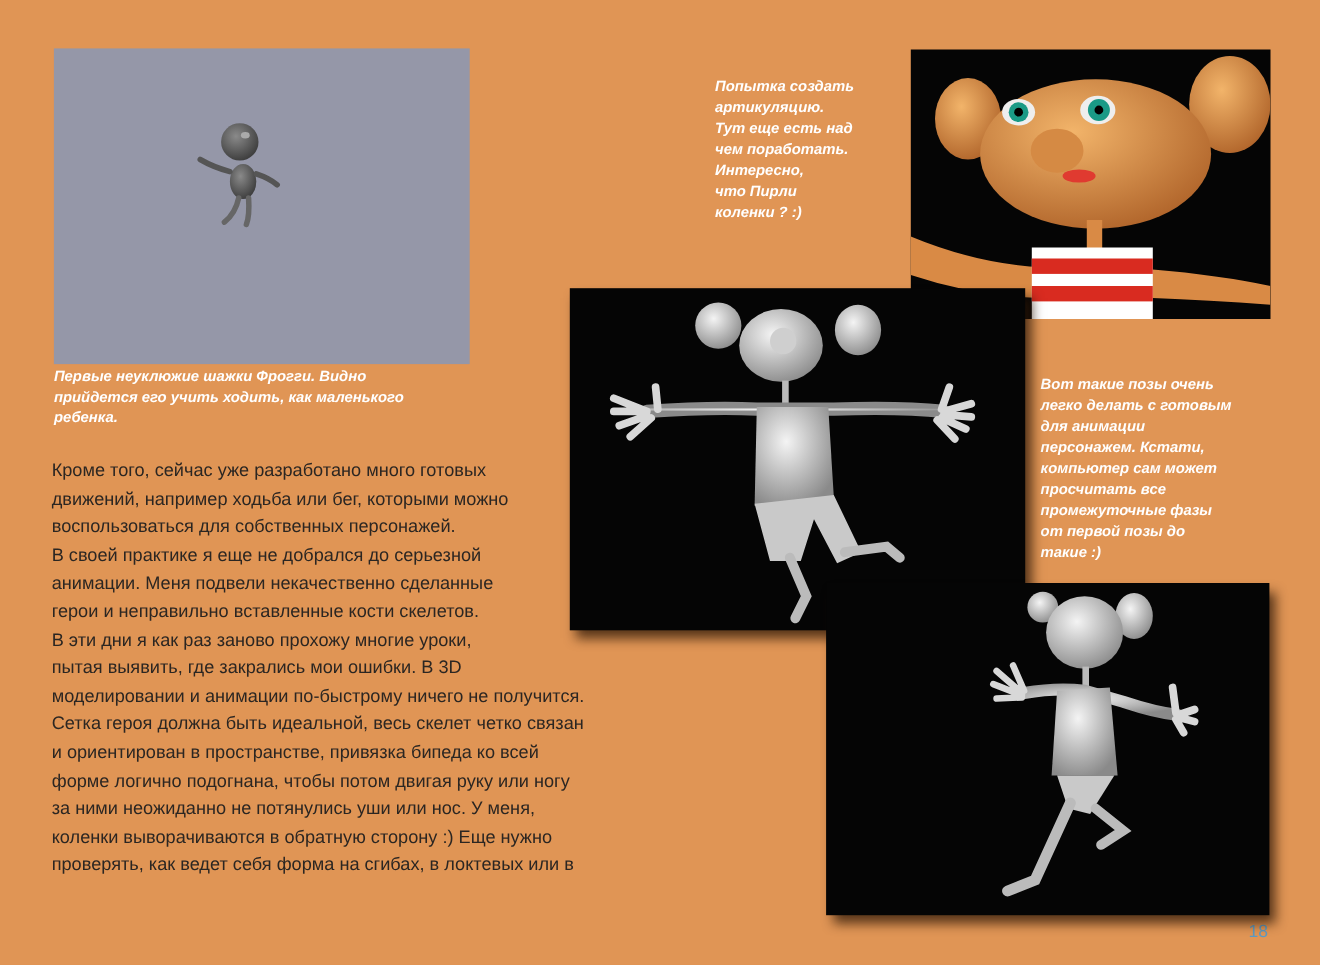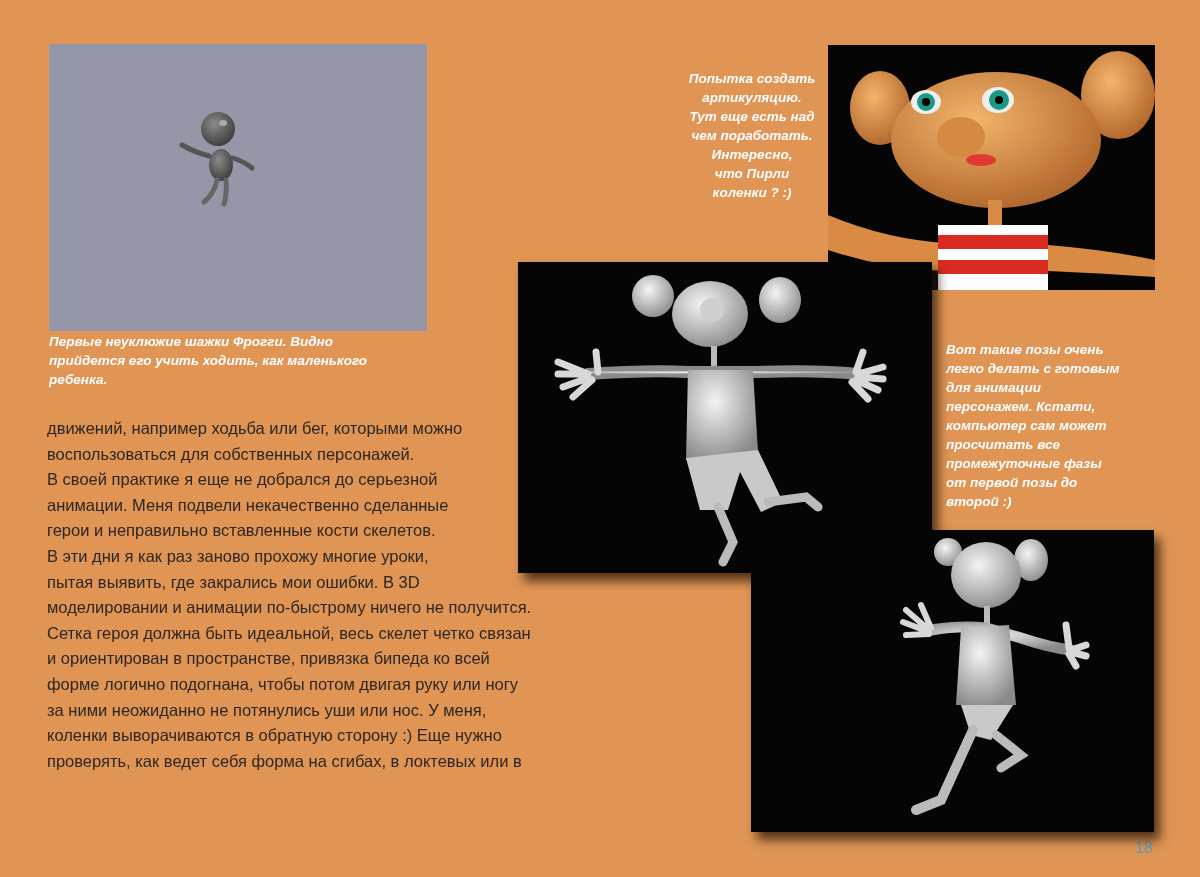--- a/index.html
+++ b/index.html
@@ -15,21 +15,21 @@
   #photo-1 { left:49px; top:44px; width:378px; height:287px; background:#9597a8; }
   #photo-2 { left:828px; top:45px; width:327px; height:245px; background:#050505; z-index:1; }
   #photo-3 { left:518px; top:262px; width:414px; height:311px; background:#050505; z-index:2; }
   #photo-4 { left:751px; top:530px; width:403px; height:302px; background:#050505; z-index:3; }
 
   .caption {
     position:absolute; color:#ffffff; font-weight:bold; font-style:italic;
     font-size:13.5px; line-height:19px; margin:0;
   }
   #caption-1 { left:49px; top:332px; width:360px; }
-  #caption-2 { left:672px; top:69px; width:160px; text-align:center; }
+  #caption-2 { left:650px; top:69px; width:160px; text-align:left; }
   #caption-3 { left:946px; top:340px; width:200px; }
 
   #body-text {
     position:absolute; left:47px; top:416px; width:540px;
     color:#2b2622; font-size:16.5px; line-height:25.6px;
   }
   #body-text p { margin:0; white-space:nowrap; }
 
   #page-number {
     position:absolute; left:1135px; top:839px; color:#5b9bc4; font-size:16px;text-align:right;
@@ -146,24 +146,25 @@
 
 <div class="caption" id="caption-3">
   <div>Вот такие позы очень</div>
   <div>легко делать с готовым</div>
   <div>для анимации</div>
   <div>персонажем. Кстати,</div>
   <div>компьютер сам может</div>
   <div>просчитать все</div>
   <div>промежуточные фазы</div>
   <div>от первой позы до</div>
-  <div>второй :)</div>
+  <div>такие :)</div>
 </div>
 
 <div id="body-text">
+  <p>Кроме того, сейчас уже разработано много готовых</p>
   <p>движений, например ходьба или бег, которыми можно</p>
   <p>воспользоваться для собственных персонажей.</p>
   <p>В своей практике я еще не добрался до серьезной</p>
   <p>анимации. Меня подвели некачественно сделанные</p>
   <p>герои и неправильно вставленные кости скелетов.</p>
   <p>В эти дни я как раз заново прохожу многие уроки,</p>
   <p>пытая выявить, где закрались мои ошибки. В 3D</p>
   <p>моделировании и анимации по-быстрому ничего не получится.</p>
   <p>Сетка героя должна быть идеальной, весь скелет четко связан</p>
   <p>и ориентирован в пространстве, привязка бипеда ко всей</p>

